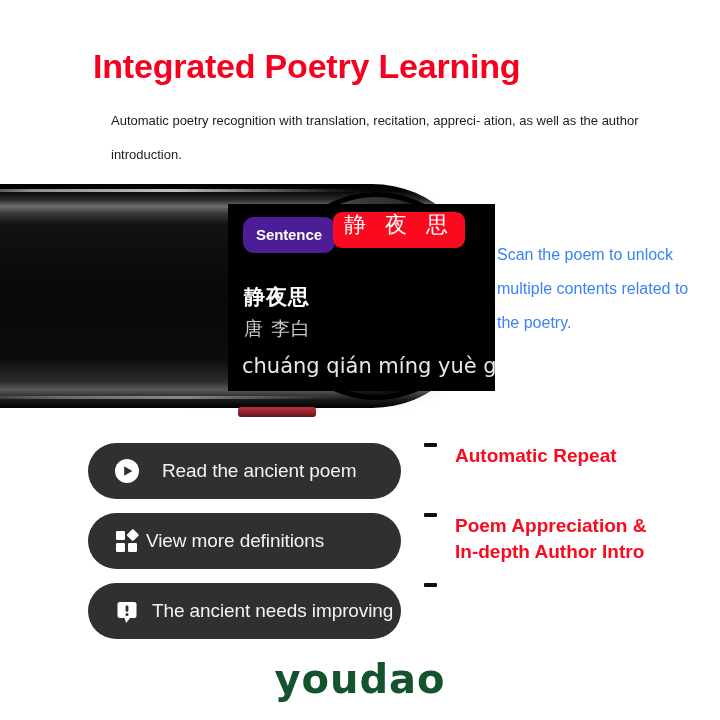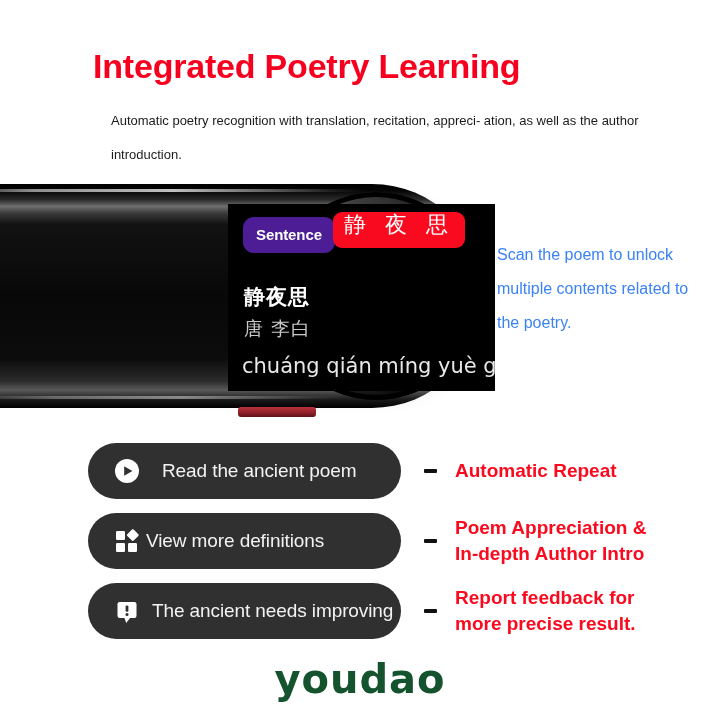--- a/index.html
+++ b/index.html
@@ -218,21 +218,21 @@
   
   .rows {
     position: absolute;
     left: 88px;
     top: 443px;
     width: 610px;
   }
   .row {
     position: relative;
     display: flex;
-    align-items: center;
+    align-items: flex-start;
     margin-bottom: 14px;
   }
   .pill {
     width: 313px;
     height: 56px;
     border-radius: 28px;
     background: #303030;
     display: flex;
     align-items: center;
     box-sizing: border-box;
@@ -359,19 +359,17 @@
         <svg width="26" height="26" viewBox="0 0 26 26" aria-hidden="true">
           <rect x="3.5" y="4" width="19" height="16" rx="2.2" fill="#ffffff"></rect>
           <polygon points="10.5,20 16,20 12.2,25" fill="#ffffff"></polygon>
           <rect x="11.6" y="7.6" width="2.8" height="6.2" rx="1.2" fill="#303030"></rect>
           <circle cx="13" cy="16.6" r="1.5" fill="#303030"></circle>
         </svg>
       </span>
       <span class="pill-label">The ancient needs improving</span>
     </div>
     <span class="dash"></span>
-    <span class="note">Report feedback for
-more precise result.</span>
   </div>
 
 </div>
 
 <div class="brand">youdao</div>
 
 </body></html>

